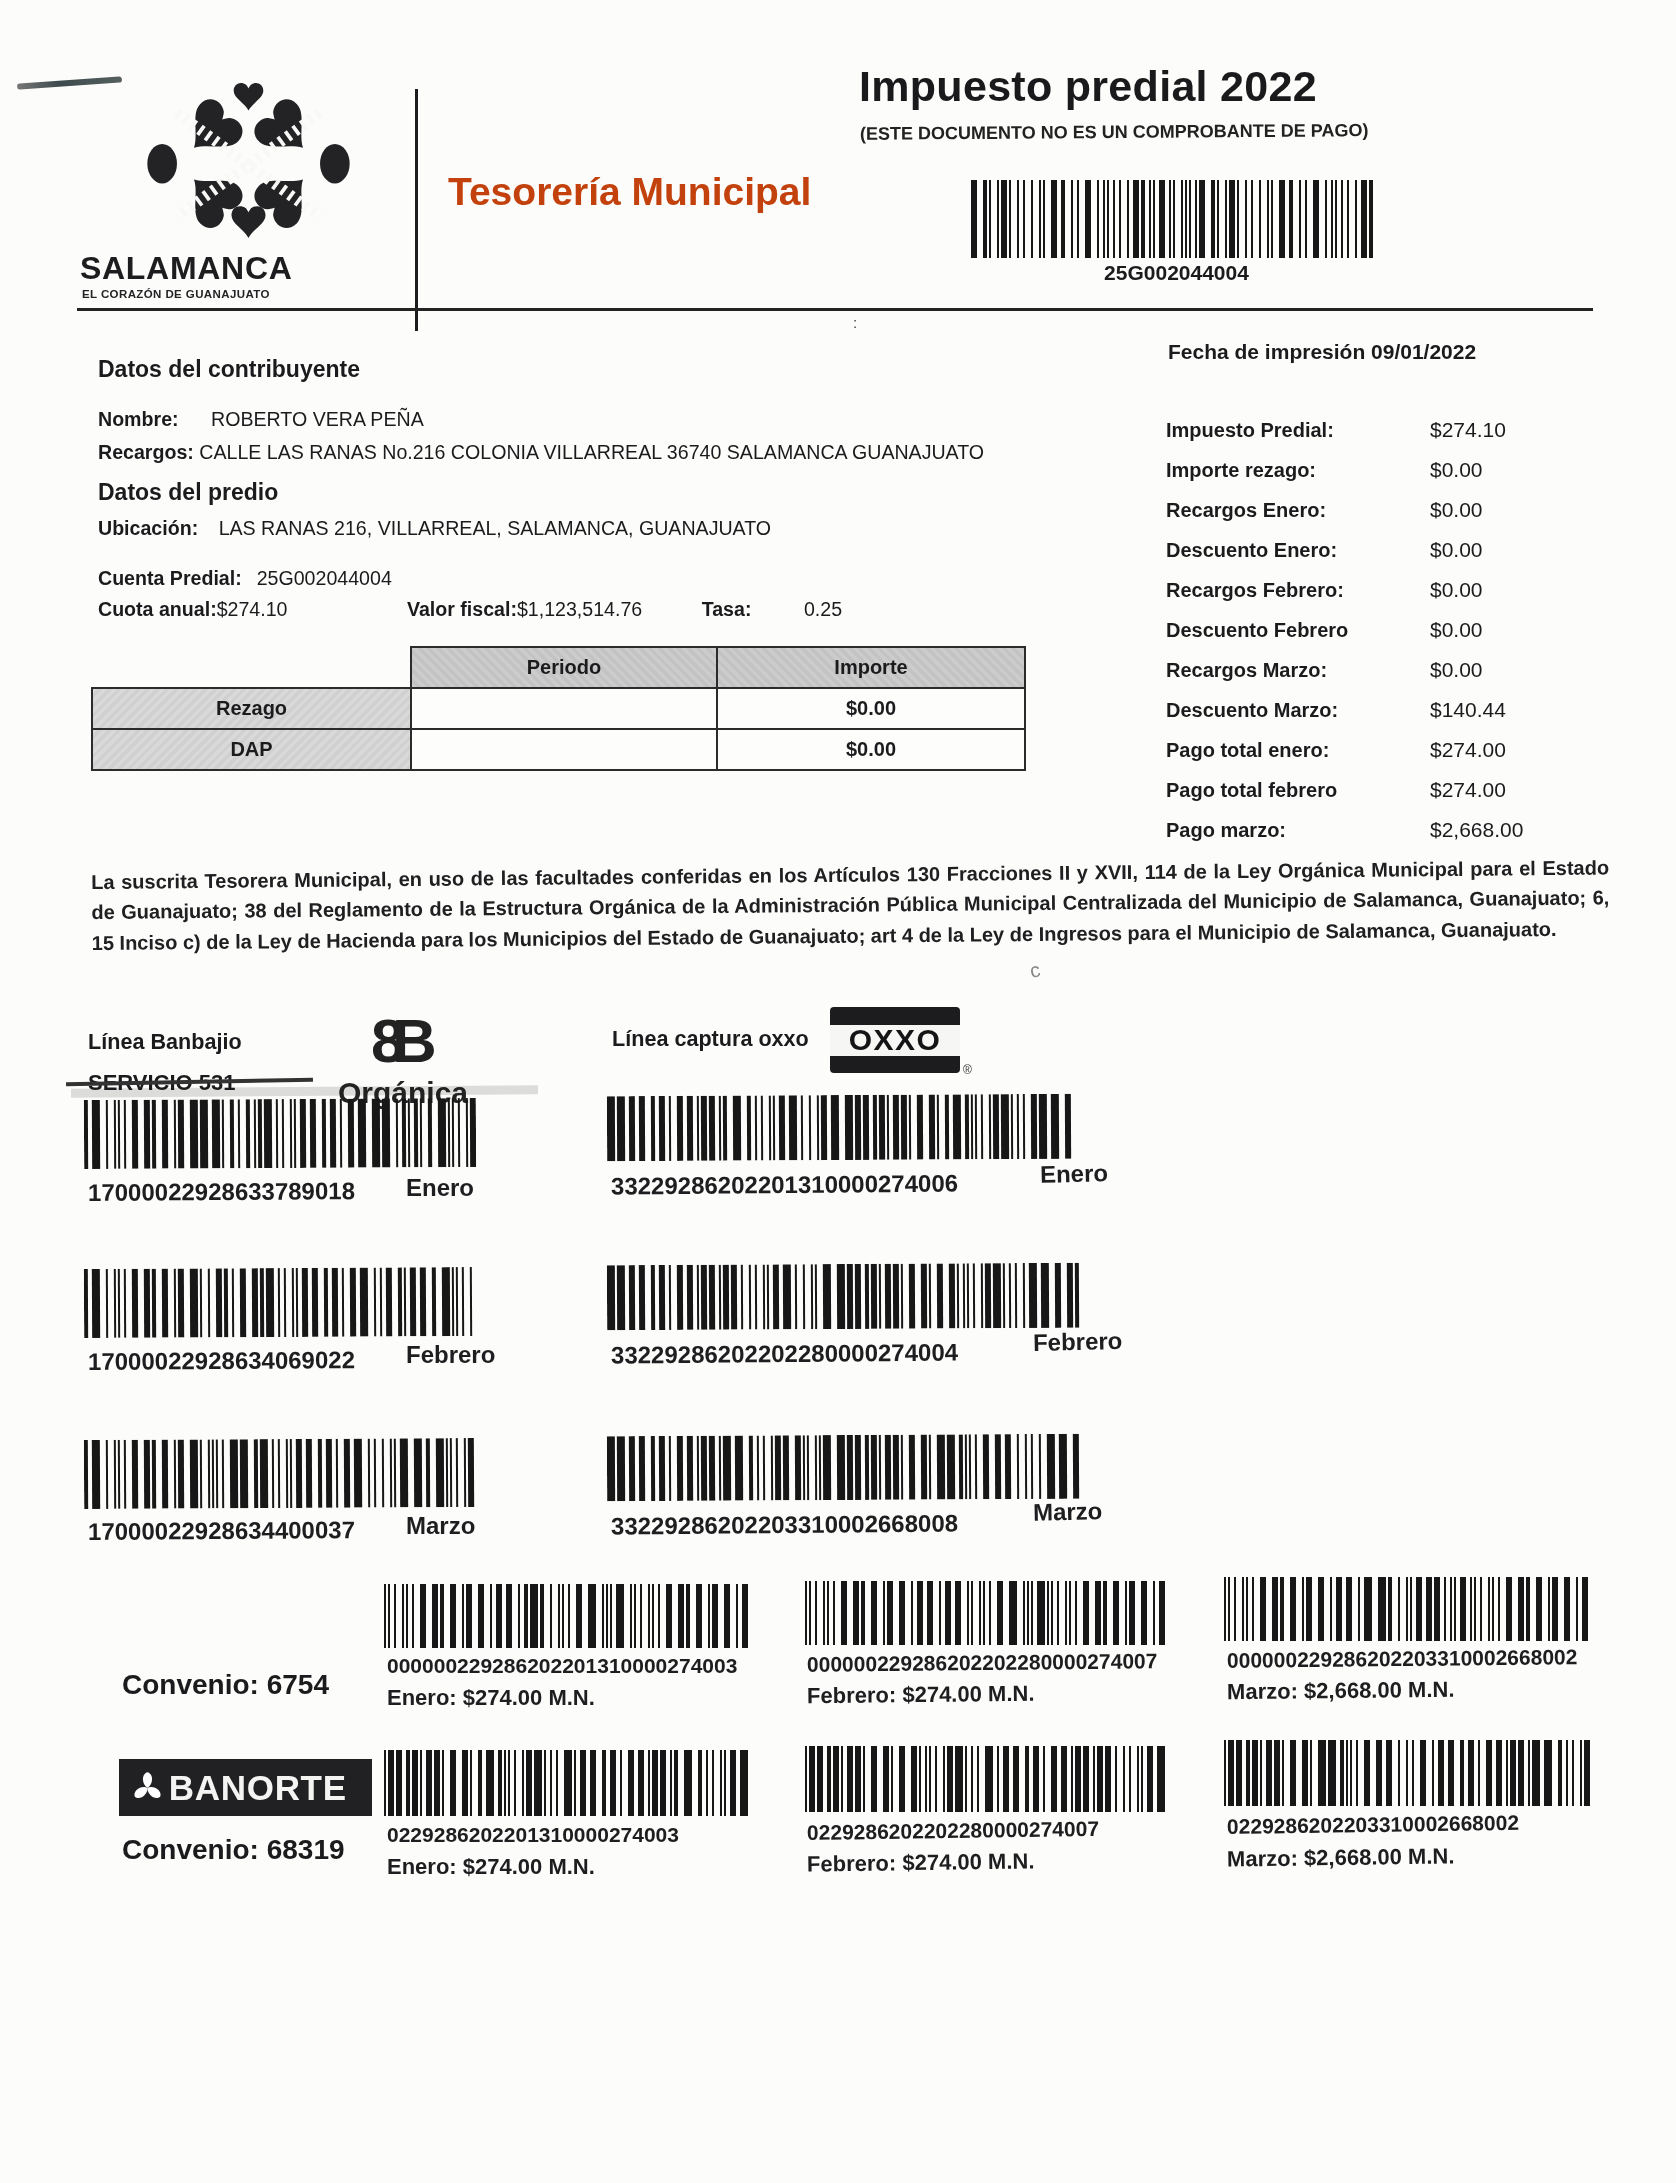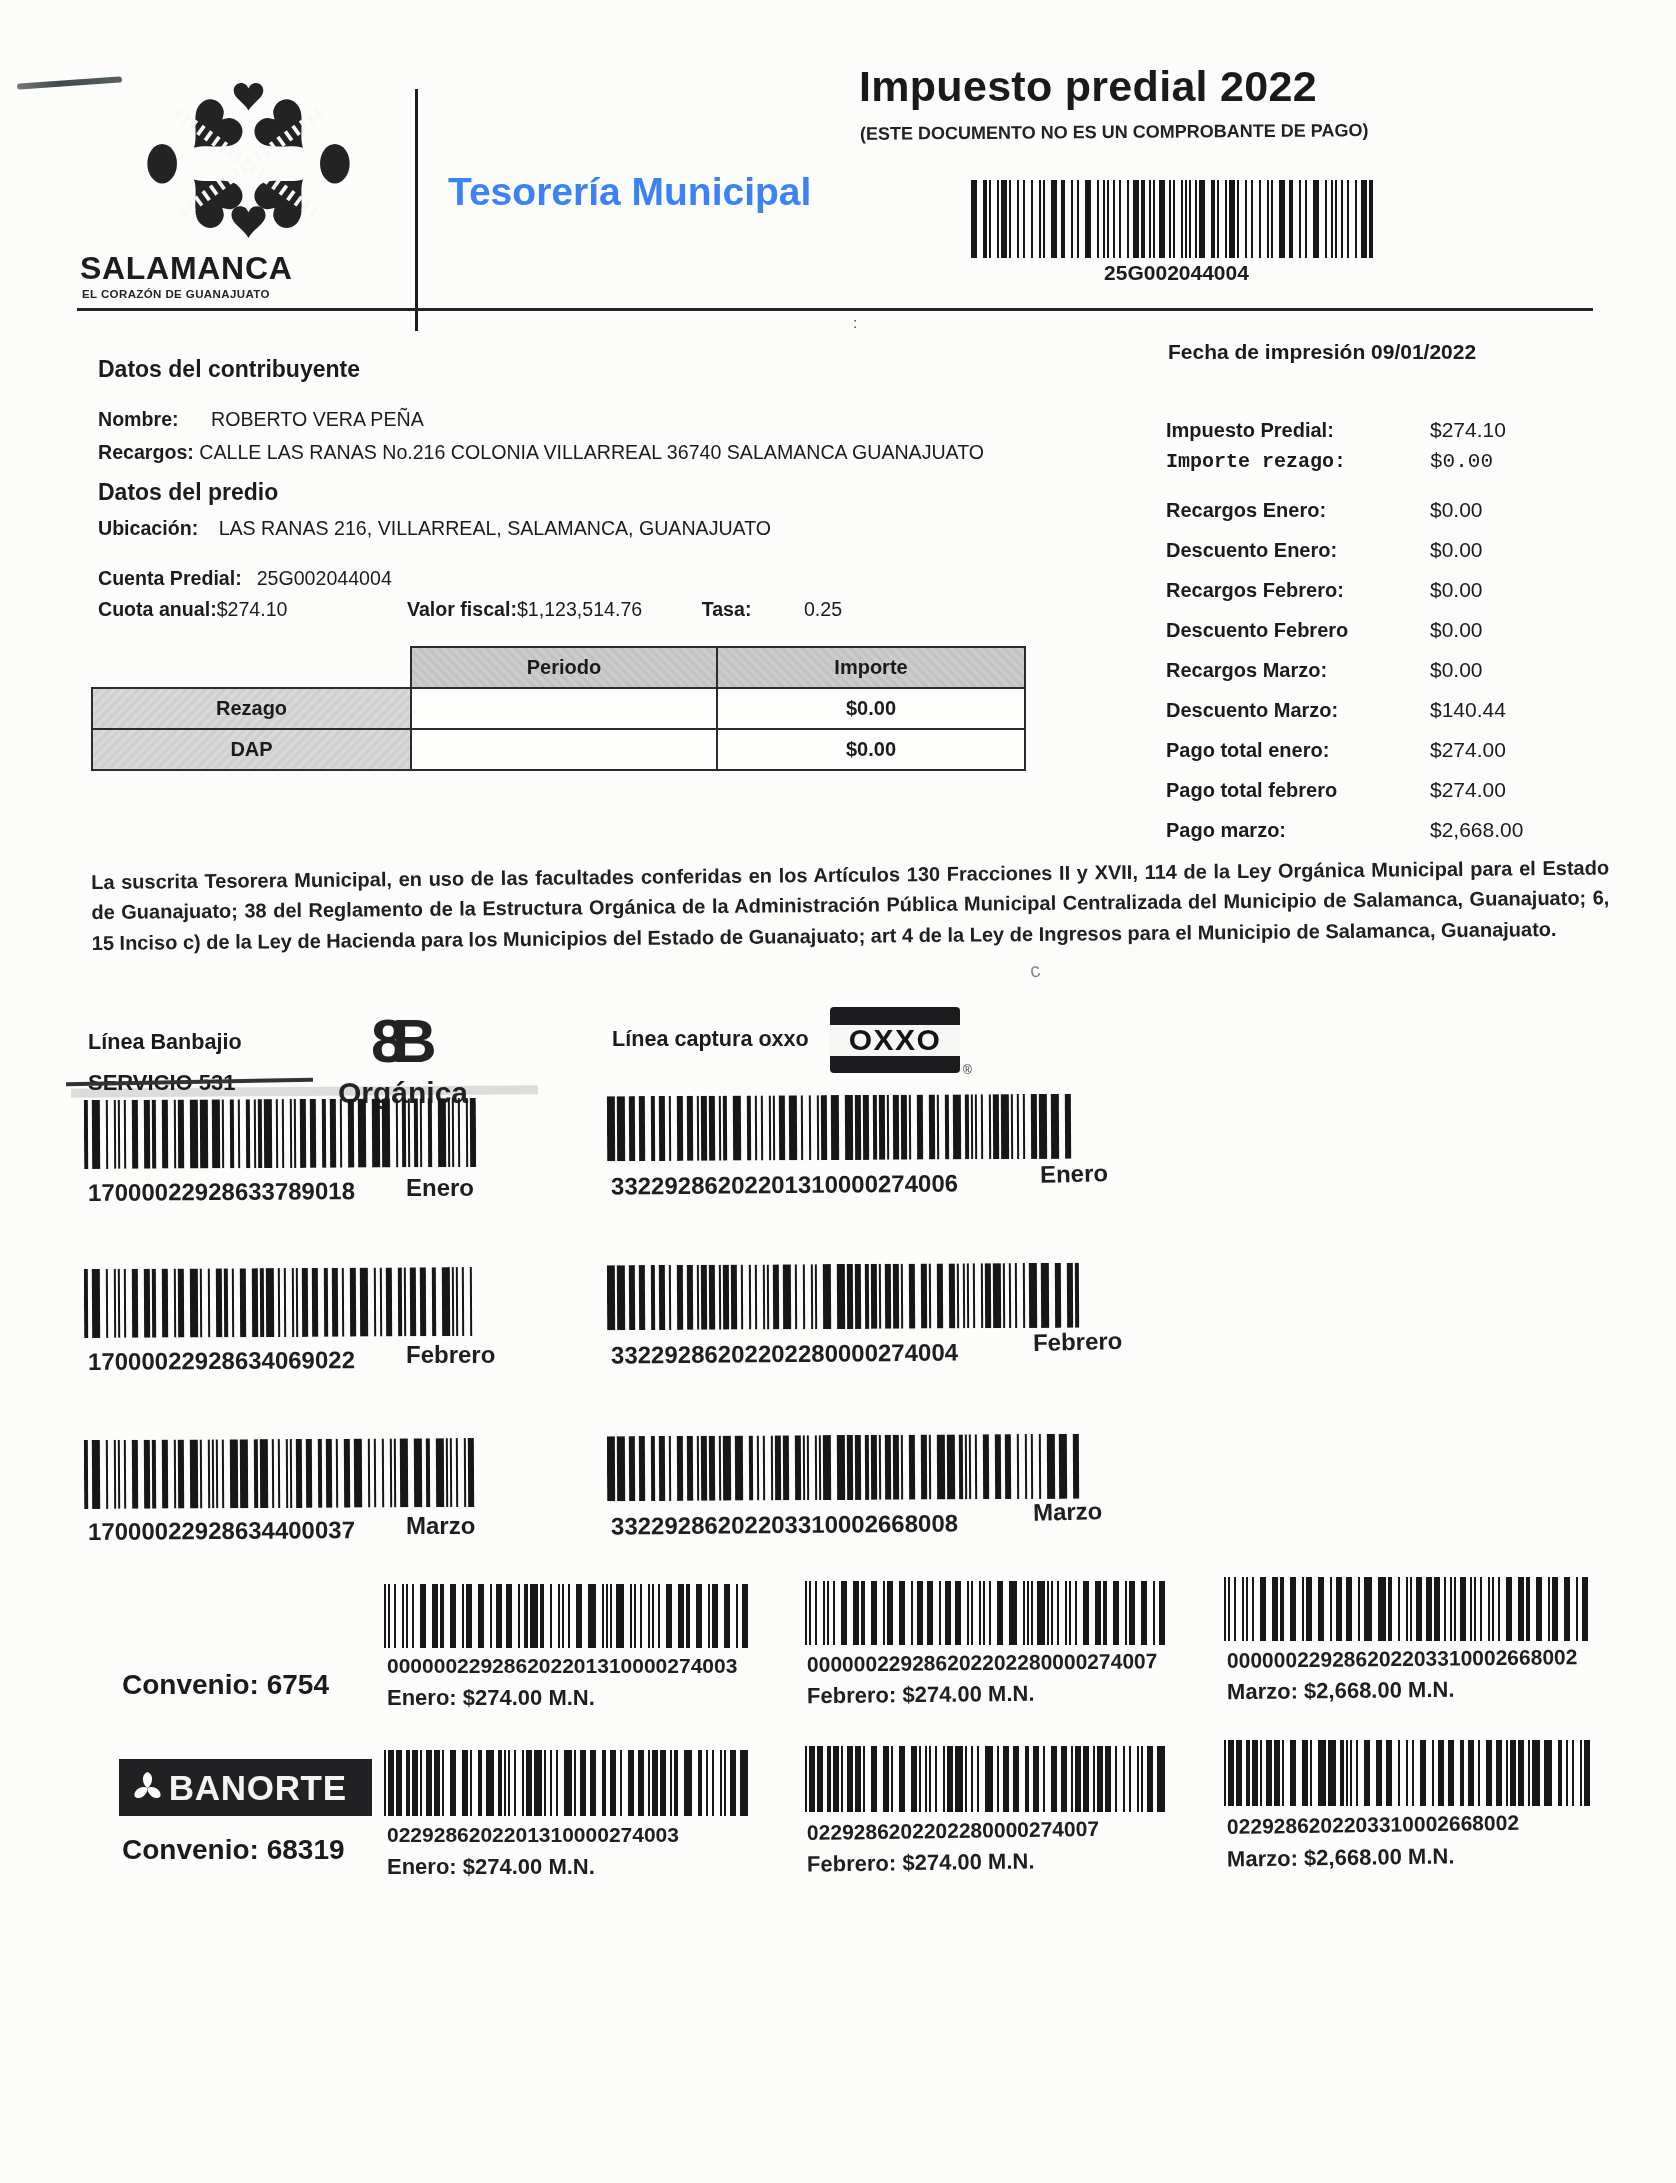--- a/index.html
+++ b/index.html
@@ -51,21 +51,21 @@
         <line x1="42" y1="26" x2="158" y2="110"></line>
         <line x1="158" y1="26" x2="42" y2="110"></line>
       </g>
     </svg>
   </div>
   <div class="abs b" style="left:80px;top:250px;font-size:32px;letter-spacing:0.7px;color:#1d1d1f;">SALAMANCA</div>
   <div class="abs b" style="left:82px;top:288px;font-size:11.5px;letter-spacing:0.4px;color:#242426;">EL CORAZÓN DE GUANAJUATO</div>
 
   <div class="abs vdiv" style="left:415px;top:89px;width:3.4px;height:242px;"></div>
 
-  <div class="abs b" style="left:448px;top:170px;font-size:39px;color:#3b82f6;">Tesorería Municipal</div>
+  <div class="abs b" style="left:448px;top:170px;font-size:39px;color:#c2410c;">Tesorería Municipal</div>
 
   <div class="abs b" style="left:859px;top:62px;font-size:43px;letter-spacing:0.3px;color:#1a1a1c;">Impuesto predial 2022</div>
   <div class="abs b" style="left:860px;top:122px;font-size:18px;transform:rotate(-0.4deg);color:#222;">(ESTE DOCUMENTO NO ES UN COMPROBANTE DE PAGO)</div>
 
   <div class="abs barcode" style="left:971px;top:180px;width:411px;height:78px;">
       <i style="width: 6px; margin-right: 6px;"></i>
       <i style="width: 4px; margin-right: 2px;"></i>
       <i style="width: 2px; margin-right: 6px;"></i>
       <i style="width: 2px; margin-right: 2px;"></i>
       <i style="width: 6px; margin-right: 2px;"></i>
@@ -127,21 +127,21 @@
   <div class="abs hdiv" style="left:77px;top:308px;width:1516px;height:3.4px;"></div>
   <div class="abs" style="left:853px;top:314px;font-size:15px;color:#444;">:</div>
 
   <div class="abs b" style="left:1168px;top:340px;font-size:21px;">Fecha de impresión 09/01/2022</div>
 
   <div class="abs" style="left:1166px;top:410px;width:446px;">
     <div style="display:flex;height:40px;align-items:center;">
         <span class="b" style="width:264px;font-size:20px;">Impuesto Predial:</span>
         <span style="font-size:21px;">$274.10</span>
       </div>
-    <div style="display:flex;height:40px;align-items:flex-start;font-family:Liberation Mono, monospace;">
+    <div style="display:flex;height:40px;align-items:center;">
         <span class="b" style="width:264px;font-size:20px;">Importe rezago:</span>
         <span style="font-size:21px;">$0.00</span>
       </div>
     <div style="display:flex;height:40px;align-items:center;">
         <span class="b" style="width:264px;font-size:20px;">Recargos Enero:</span>
         <span style="font-size:21px;">$0.00</span>
       </div>
     <div style="display:flex;height:40px;align-items:center;">
         <span class="b" style="width:264px;font-size:20px;">Descuento Enero:</span>
         <span style="font-size:21px;">$0.00</span>

